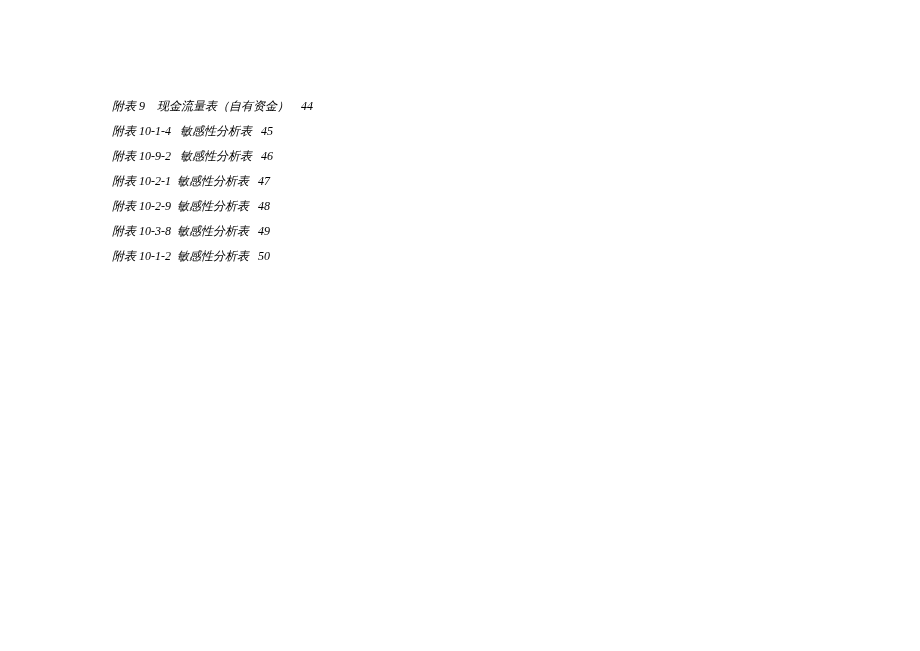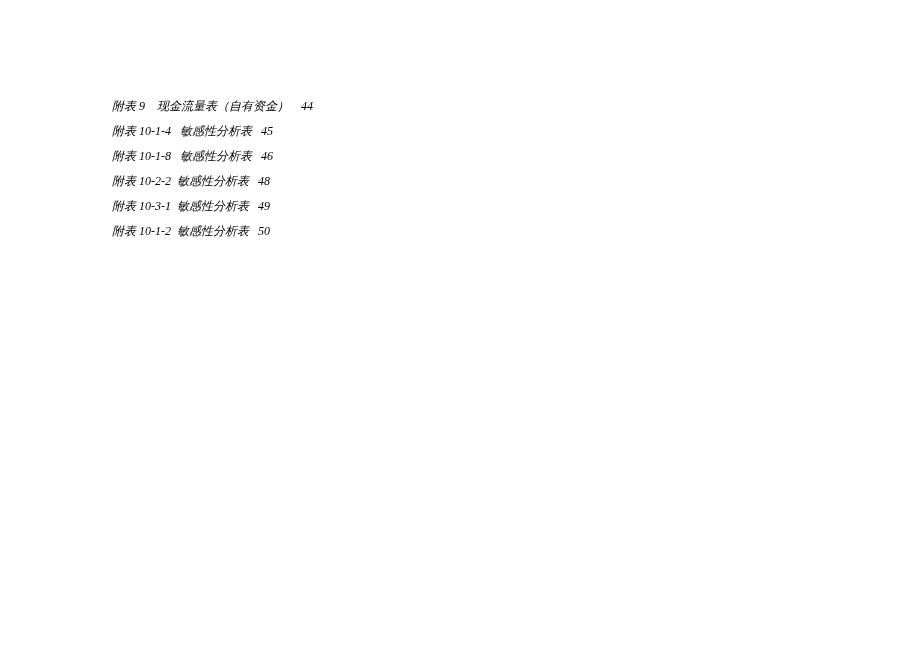--- a/index.html
+++ b/index.html
@@ -22,17 +22,18 @@
       line-height: 17px;
       white-space: pre;
     }
   </style>
 </head>
 <body>
 
 <div>
   <div class="toc-line">附表 9    现金流量表（自有资金）    44</div>
   <div class="toc-line">附表 10-1-4   敏感性分析表   45</div>
-  <div class="toc-line">附表 10-1-8   敏感性分析表   46</div>
-  <div class="toc-line">附表 10-2-2  敏感性分析表   48</div>
-  <div class="toc-line">附表 10-3-1  敏感性分析表   49</div>
+  <div class="toc-line">附表 10-9-2   敏感性分析表   46</div>
+  <div class="toc-line">附表 10-2-1  敏感性分析表   47</div>
+  <div class="toc-line">附表 10-2-9  敏感性分析表   48</div>
+  <div class="toc-line">附表 10-3-8  敏感性分析表   49</div>
   <div class="toc-line">附表 10-1-2  敏感性分析表   50</div>
 </div>
 
 </body></html>

